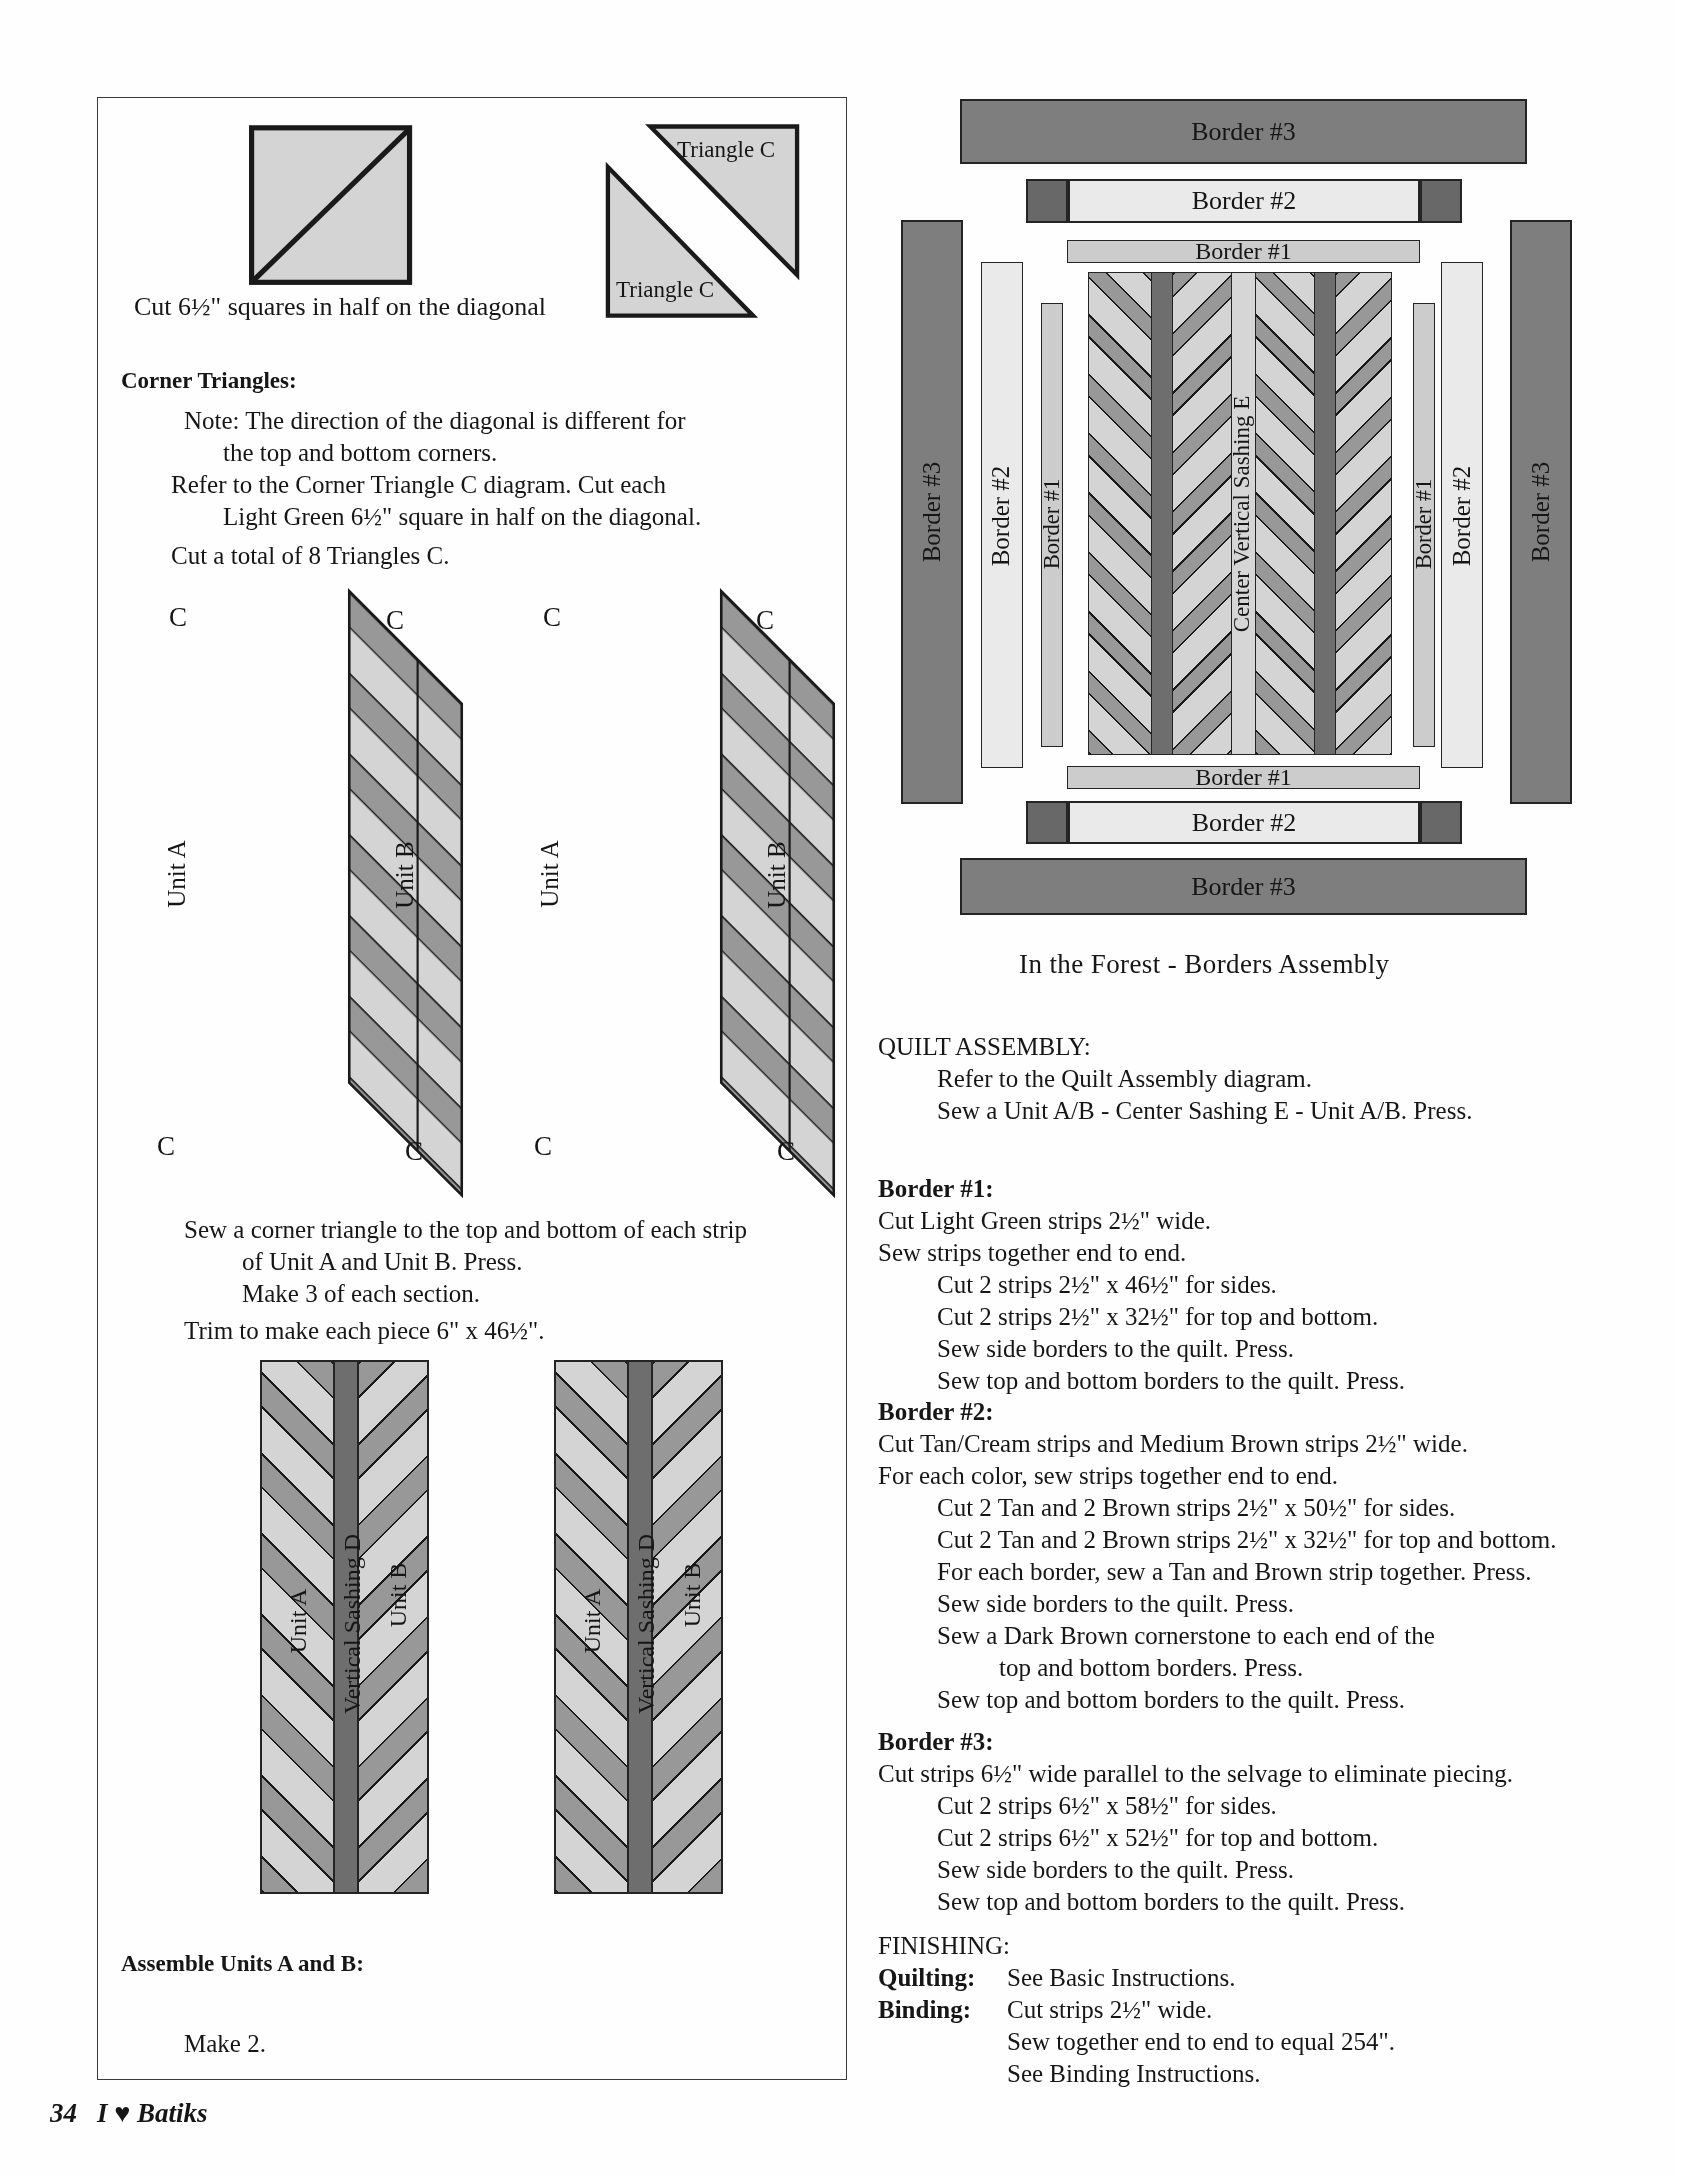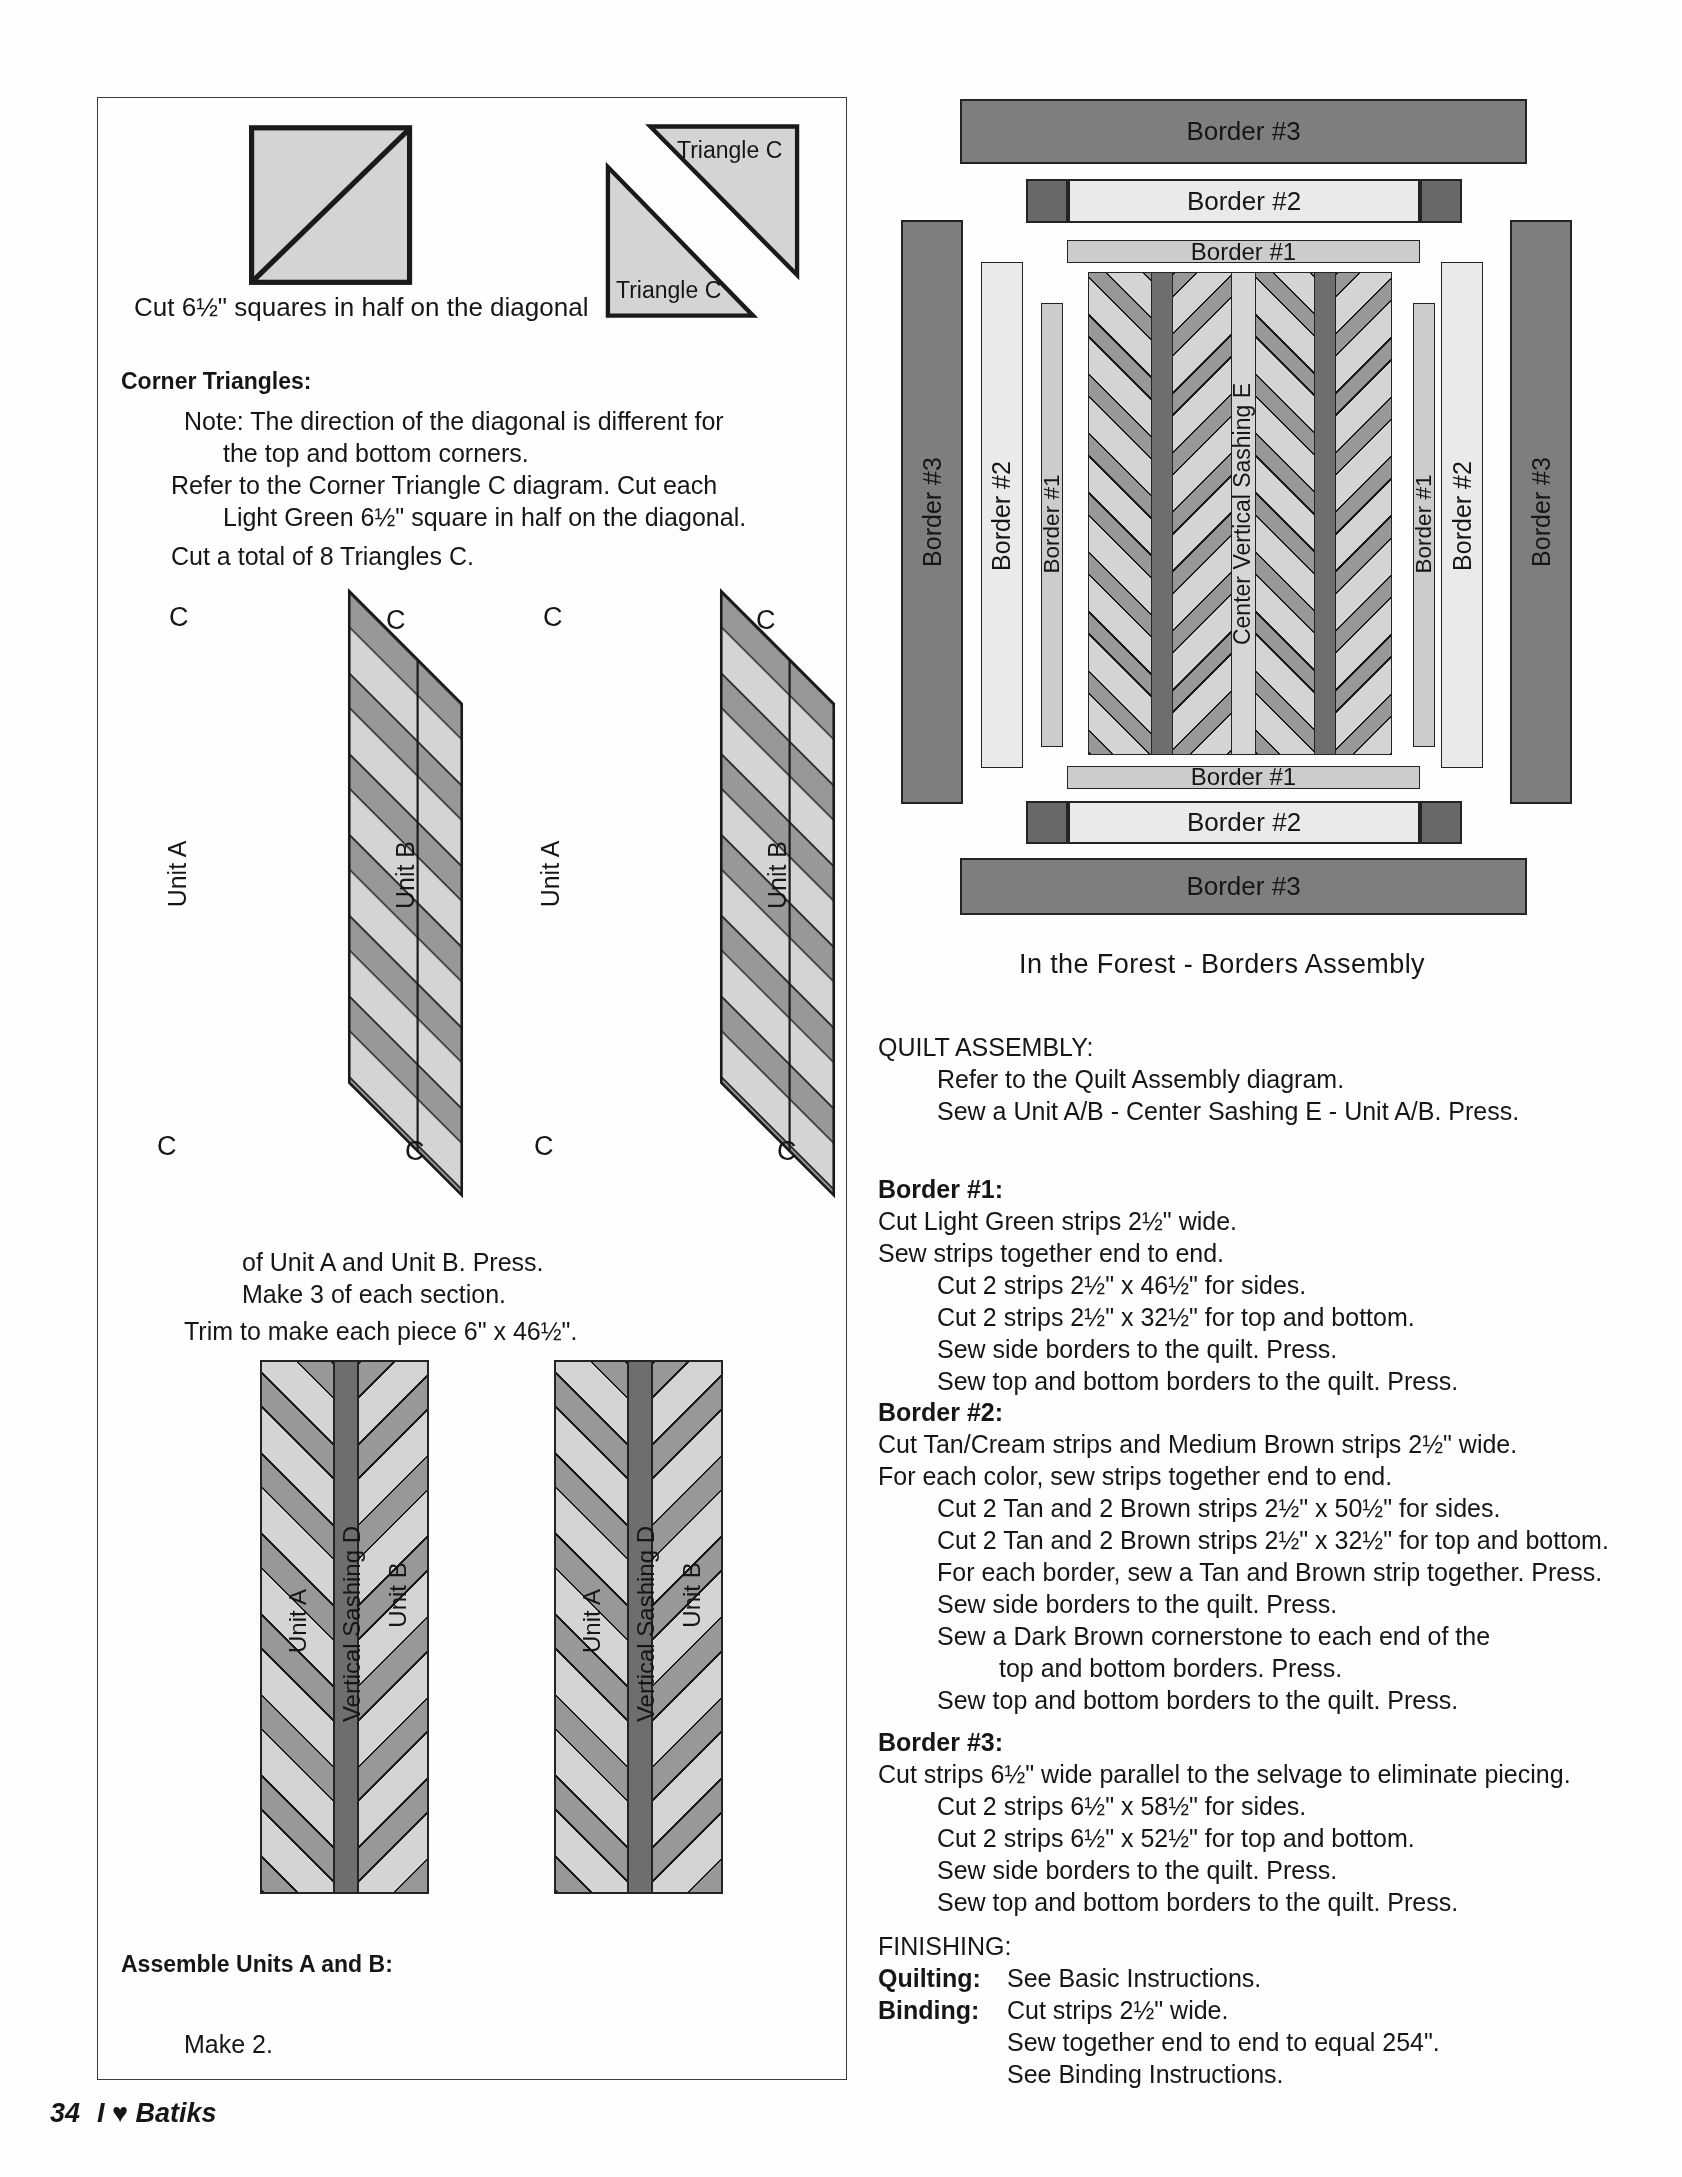--- a/index.html
+++ b/index.html
@@ -1,17 +1,17 @@
 <!DOCTYPE html>
 <html style="font-size:14px"><head>
 <meta charset="utf-8">
 <style>
   html,body{margin:0;padding:0;background:#ffffff;}
   #page{position:relative;width:1677px;height:2177px;background:#fefefe;overflow:hidden;
-        font-family:Liberation Sans, sans-serif;color:#161616;}
+        font-family:Liberation Serif, serif;color:#161616;}
   .abs{position:absolute;}
   .t{position:absolute;white-space:nowrap;font-size:25px;line-height:32px;}
   .b{font-weight:bold;}
   .h1{position:absolute;white-space:nowrap;font-weight:bold;font-size:23px;line-height:40px;}
   .cap{position:absolute;white-space:nowrap;font-size:26px;}
   .clabel{position:absolute;font-size:27px;}
   .vlabel{position:absolute;white-space:nowrap;text-align:center;transform:rotate(-90deg);
           font-size:25px;line-height:28px;}
   .box{position:absolute;left:97px;top:97px;width:748px;height:1981px;
        border:1.7px solid #3a3a3a;background:#fefefe;}
@@ -99,20 +99,21 @@
   <div class="clabel" style="left:157px;top:1131px;">C</div>
   <div class="clabel" style="left:405px;top:1136px;">C</div>
   <div class="clabel" style="left:534px;top:1131px;">C</div>
   <div class="clabel" style="left:777px;top:1136px;">C</div>
 
   <div class="vlabel" style="left:125px;top:860px;width:104px;">Unit A</div>
   <div class="vlabel" style="left:353px;top:861px;width:104px;">Unit B</div>
   <div class="vlabel" style="left:498px;top:860px;width:104px;">Unit A</div>
   <div class="vlabel" style="left:725px;top:861px;width:104px;">Unit B</div>
 
+  <div class="t" style="left:184px;top:1214px;">Sew a corner triangle to the top and bottom of each strip</div>
   <div class="t" style="left:242px;top:1246px;">of Unit A and Unit B. Press.</div>
   <div class="t" style="left:242px;top:1278px;">Make 3 of each section.</div>
   <div class="t" style="left:184px;top:1315px;">Trim to make each piece 6" x 46½".</div>
 
   <div class="panel" style="left:260px;top:1360px;">
     <div class="psec g45p" style="width:71px;"></div>
     <div class="psec mid dfill" style="width:26px;"></div>
     <div class="psec g135p" style="flex:1;"></div>
   </div>
   <div class="panel" style="left:554px;top:1360px;">

